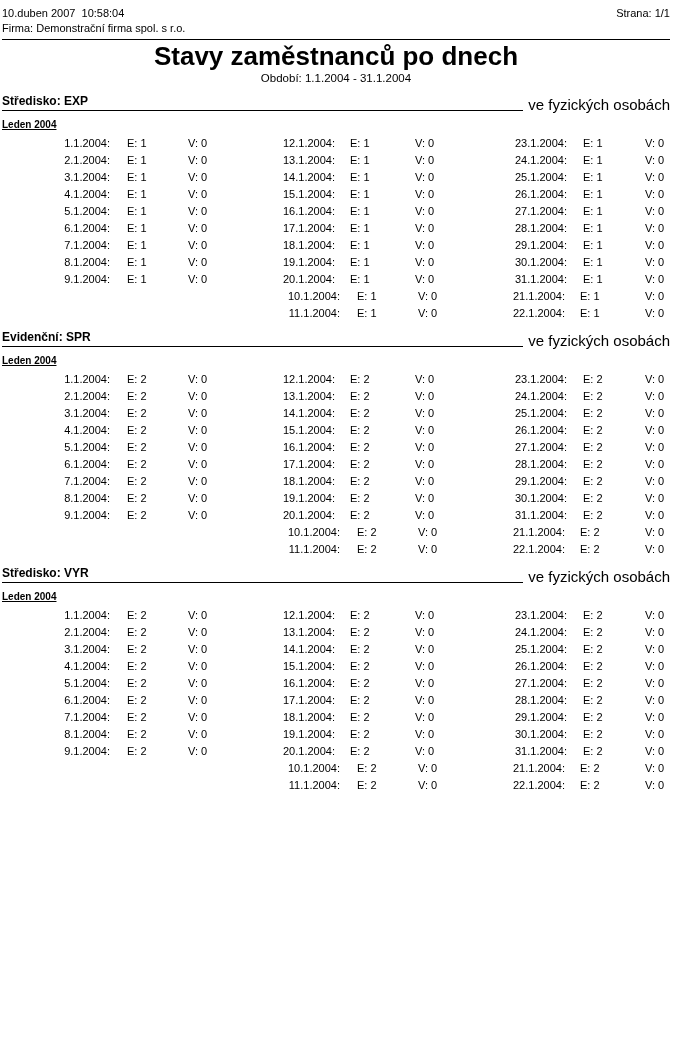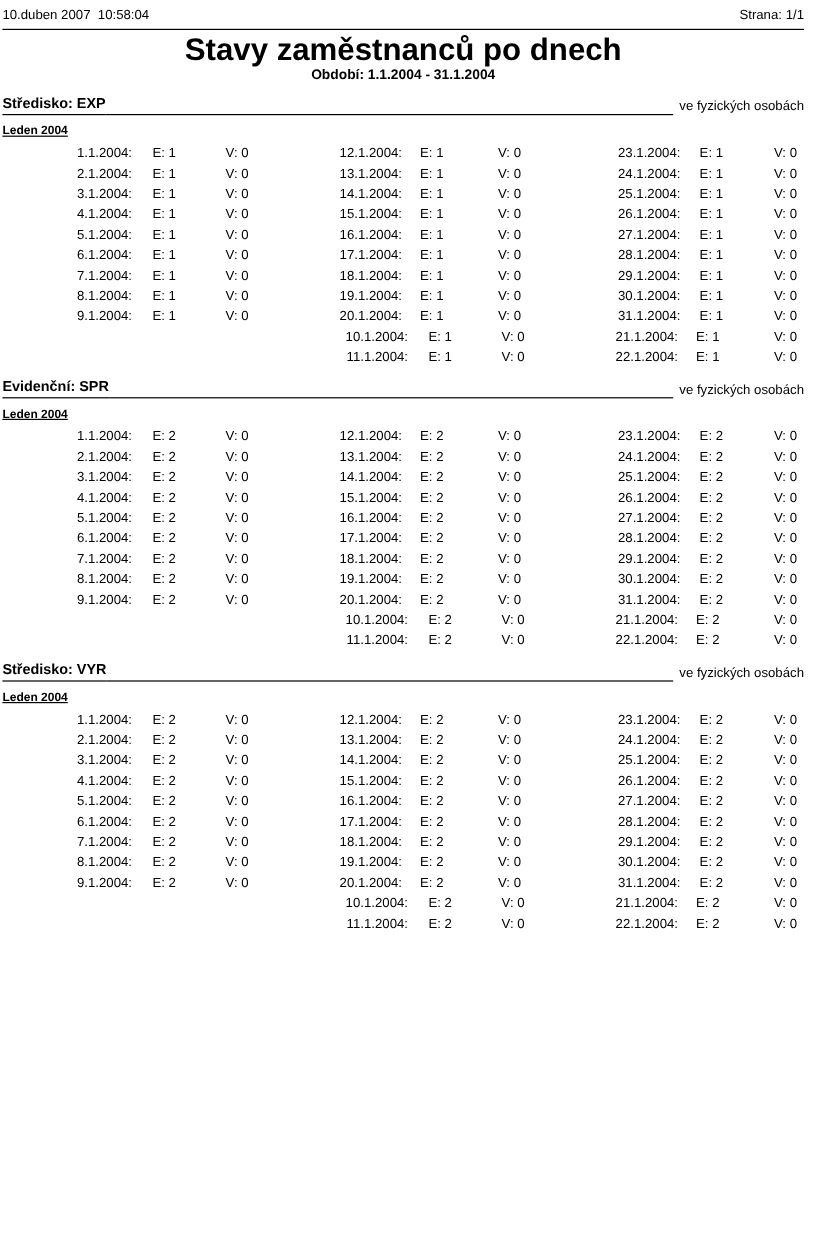--- a/index.html
+++ b/index.html
@@ -9,31 +9,31 @@
     font-family:"Liberation Sans","DejaVu Sans",sans-serif;
     font-size:11px; color:#000;
   }
   .page { width:672px; padding:7px 2px 0 2px; }
 
   .hdr-row { display:flex; justify-content:space-between; line-height:13px; white-space:pre; }
   .company-row { margin-top:2px; line-height:13px; }
   .top-rule { height:1px; background:#000; margin-top:4px; }
 
   .title { margin-top:3px; text-align:center; font-size:26px; font-weight:bold; line-height:27px; }
-  .period { margin-top:2px; text-align:center; line-height:13px; font-size:11.5px;font-weight:bold; }
+  .period { margin-top:2px; text-align:center; line-height:13px; font-size:11.5px; }
 
   .legend { margin-top:12px; line-height:13px; }
   .legend-row { display:flex; white-space:pre; }
   .legend-sym { width:17px; }
 
   .section { margin-top:8px; }
   .sec-head { display:flex; align-items:flex-end; }
   .sec-title { font-size:12px; font-weight:bold; line-height:17px; border-bottom:1px solid #000; }
   .sec-fill { flex:1 1 auto; border-bottom:1px solid #000; align-self:stretch; }
-  .sec-unit { margin-left:5px; line-height:13px; font-size:11px; }
+  .sec-unit { margin-left:5px; line-height:13px; font-size:15px; }
 
   .month { margin-top:6px; font-size:10px; font-weight:bold; text-decoration:underline; line-height:15px; }
 
   .grid { margin-top:2px; }
   .row { display:flex; height:17px; align-items:center; white-space:pre;justify-content:flex-end; }
   .c-date { width:70px; text-align:right; }
   .c-date.w2 { width:122px; }
   .c-date.w3 { width:127px; }
   .c-e { margin-left:17px; width:25px; }
   .c-e.g2 { margin-left:15px; }
@@ -45,20 +45,21 @@
 </head>
 <body>
 
 <div class="page">
 
   <div class="hdr-row">
     <span>10.duben 2007  10:58:04</span>
     <span>Strana: 1/1</span>
   </div>
 
+  <div class="company-row">Firma: Demonstrační firma spol. s r.o.</div>
 
   <div class="top-rule"></div>
 
   <div class="title">Stavy zaměstnanců po dnech</div>
   <div class="period">Období: 1.1.2004 - 31.1.2004</div>
 
 
   <div>
   <div class="section">
     <div class="sec-head">

